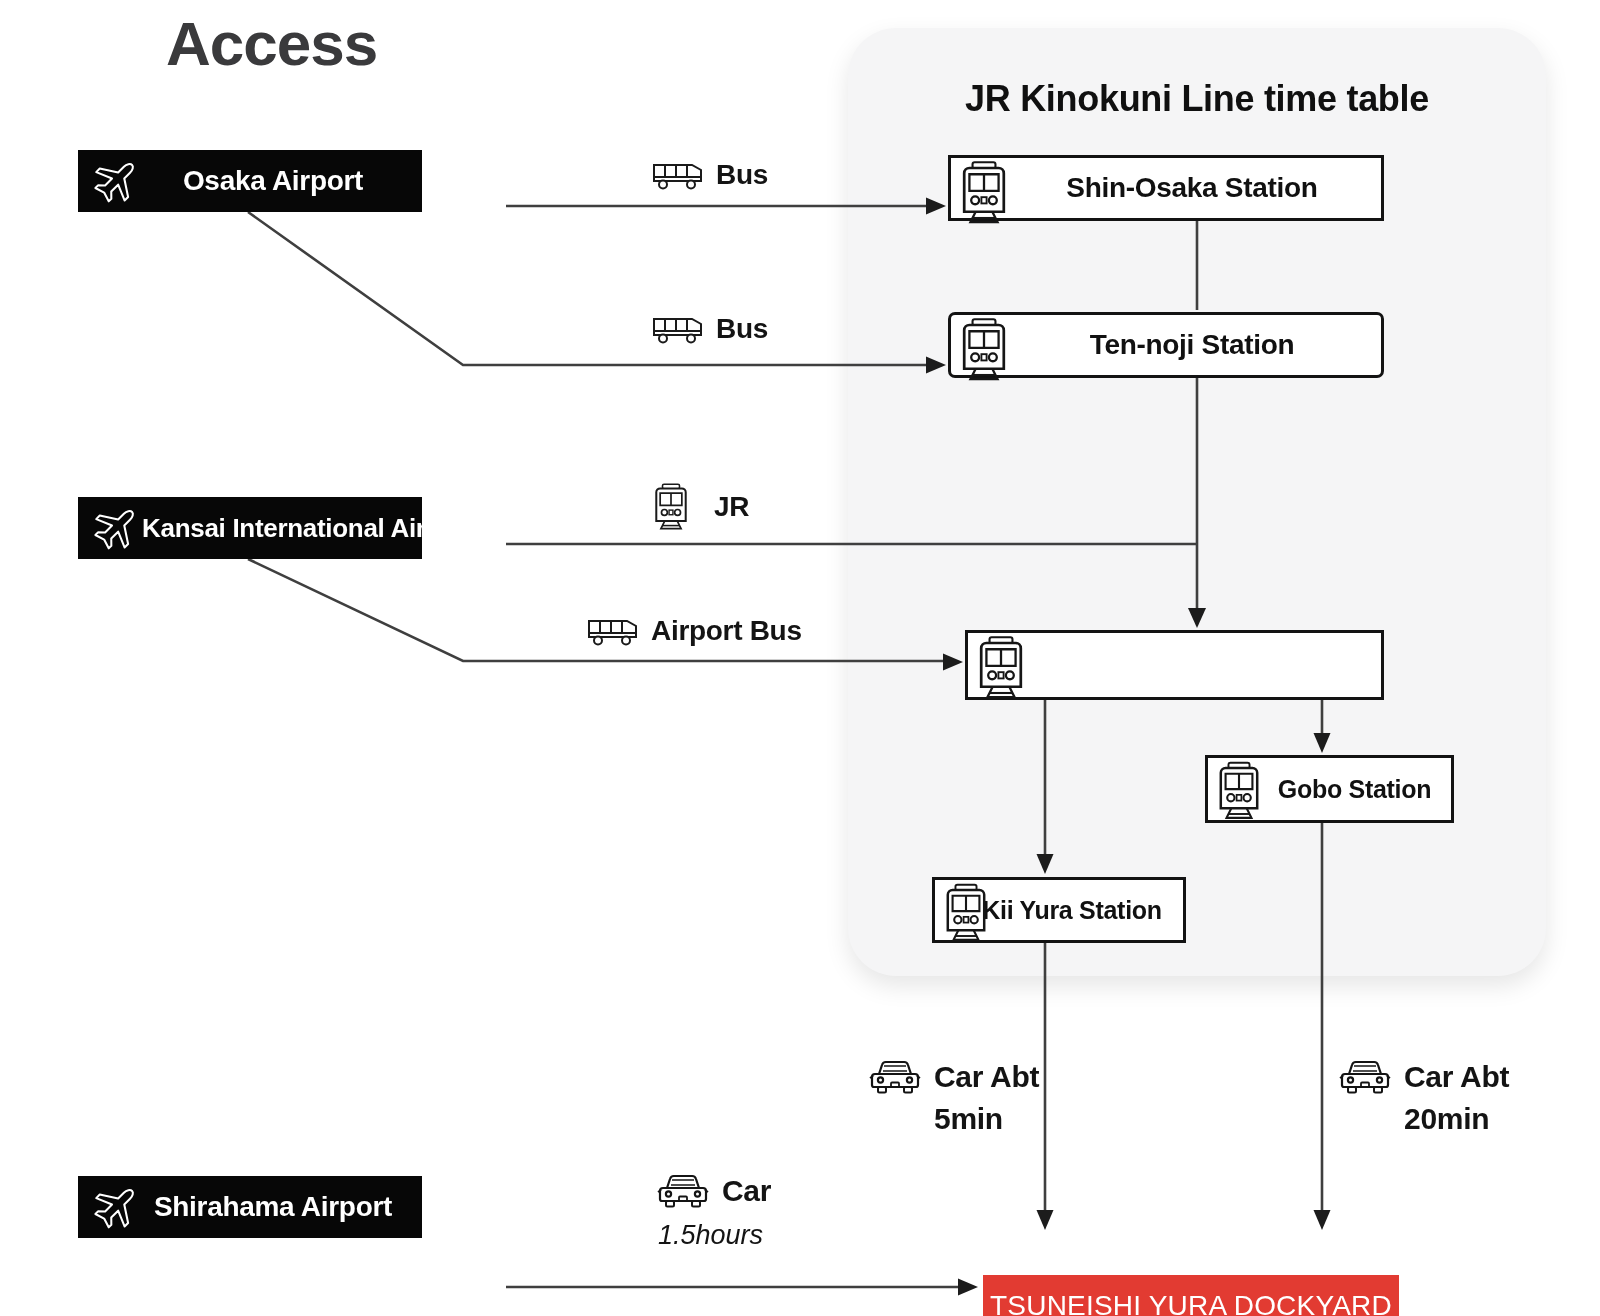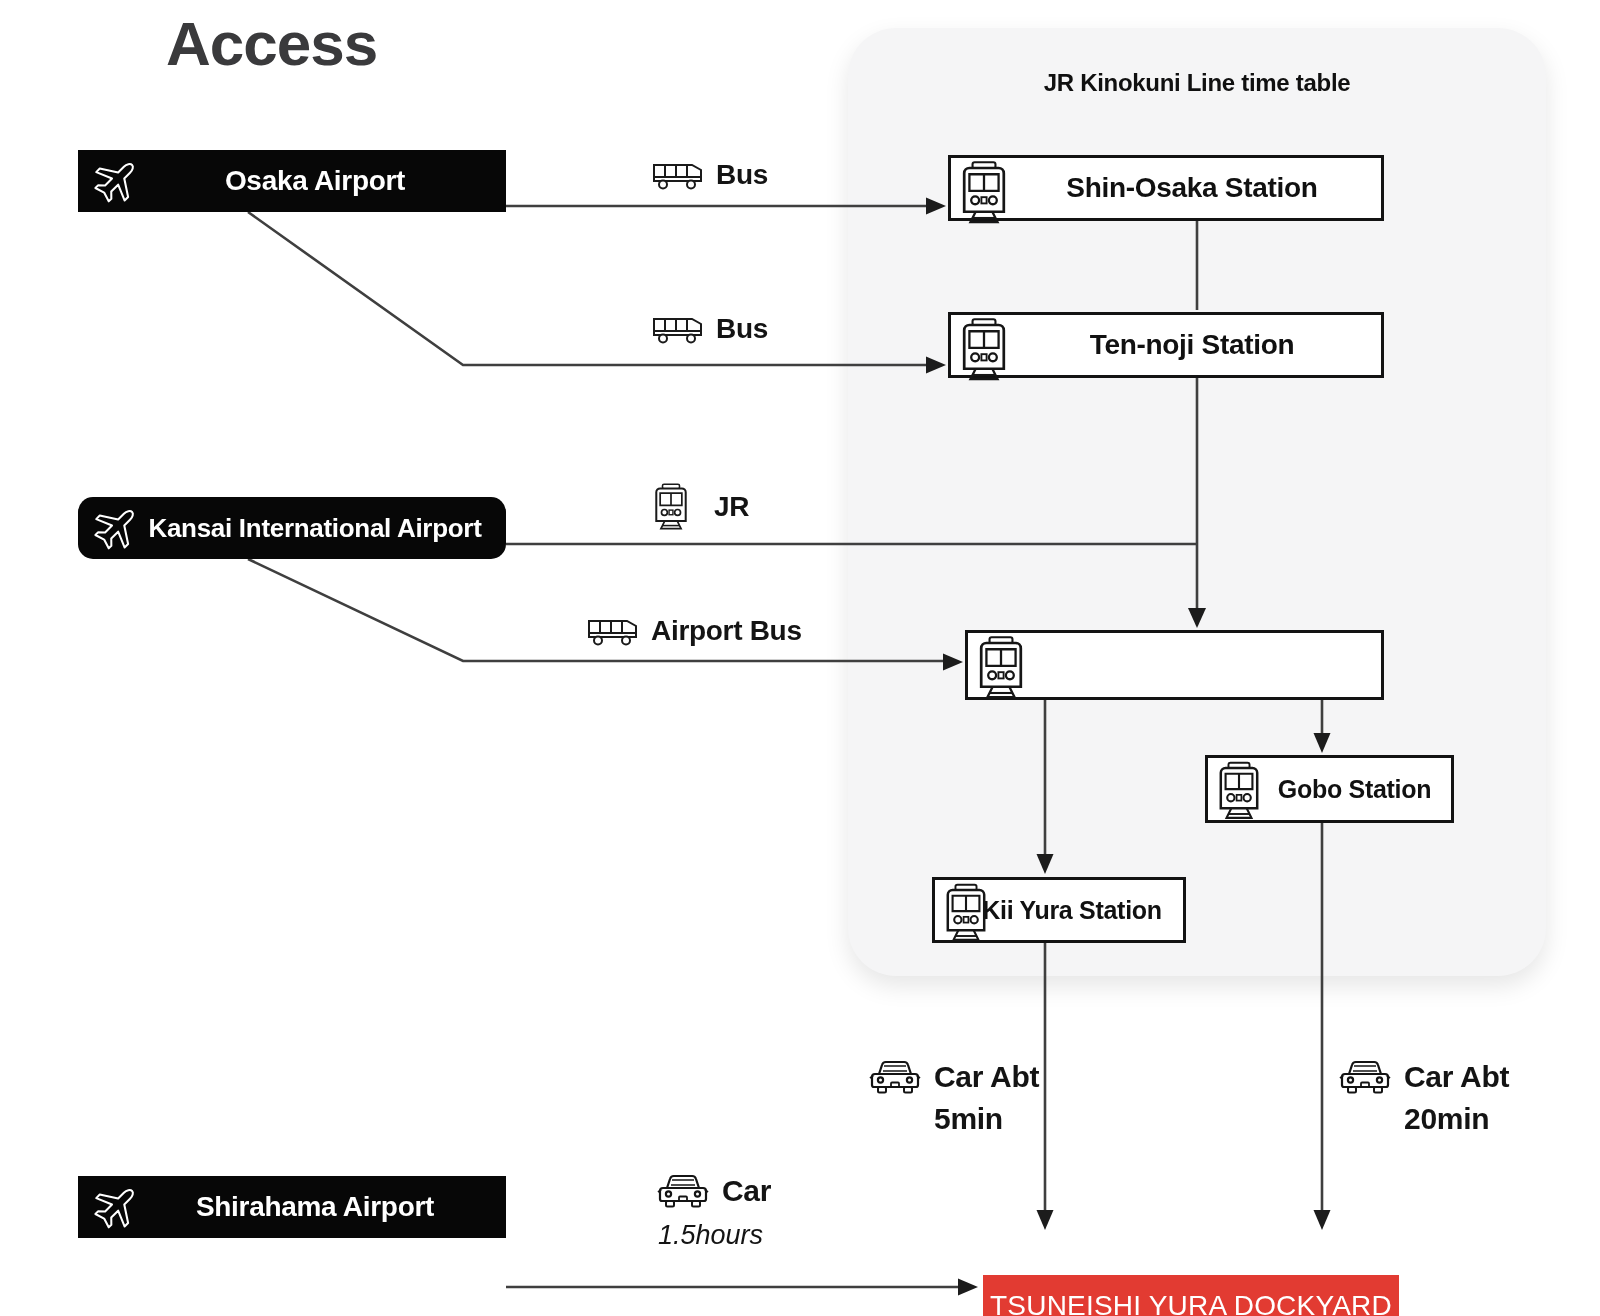--- a/index.html
+++ b/index.html
@@ -16,55 +16,55 @@
     font-size:62px;font-weight:800;color:#3a3a3c;
     letter-spacing:-1px;
   }
   
   .panel{
     position:absolute;left:848px;top:28px;width:698px;height:948px;
     background:#f5f5f6;border-radius:48px;
     box-shadow:0 10px 25px rgba(0,0,0,0.10);
   }
   .panel-title{
-    position:absolute;left:848px;top:69px;width:698px;
-    text-align:center;font-size:24px;font-weight:700;color:#101010;
+    position:absolute;left:848px;top:78px;width:698px;
+    text-align:center;font-size:36px;font-weight:700;color:#101010;
     letter-spacing:-0.3px;
   }
   
   .connectors{position:absolute;left:0;top:0;width:1600px;height:1316px;pointer-events:none;}
   .connectors path{fill:none;stroke:#3f3f3f;stroke-width:2.6px;}
   .connectors polygon{fill:#1c1c1c;stroke:none;}
   
   .airport-box{
-    position:absolute;height:62px;width:428px;left:78px;
+    position:absolute;height:62px;width:344px;left:78px;
     background:#070707;color:#ffffff;
     display:flex;align-items:center;
   }
   .airport-box .plane{width:52px;height:52px;margin-left:12px;color:#ffffff;flex:0 0 auto;}
   .airport-box .a-label{
     flex:1;text-align:center;font-weight:700;font-size:28px;
     letter-spacing:-0.3px;padding-right:18px;white-space:nowrap;
   }
   .airport-osaka{top:150px;}
-  .airport-kansai{top:497px;border-radius:15px;}
+  .airport-kansai{top:497px;}
   .airport-kansai .a-label{font-size:26px;}
   .airport-shirahama{top:1176px;}
   
   .station-box{
     position:absolute;background:#ffffff;border:3px solid #131313;
     display:flex;align-items:center;overflow:visible;
   }
   .station-box .train{position:absolute;left:8px;top:2px;width:50px;height:66px;color:#161616;}
   .station-box .s-label{
     flex:1;text-align:center;font-weight:700;font-size:28px;color:#111111;
     letter-spacing:-0.3px;padding-left:52px;white-space:nowrap;
   }
   .station-shin-osaka{left:948px;top:155px;width:430px;height:60px;justify-content:center;}
-  .station-tennoji{left:948px;top:312px;width:430px;height:60px;}
+  .station-tennoji{left:948px;top:312px;width:430px;height:60px;border-radius:7px;}
   .station-wakayama{left:965px;top:630px;width:413px;height:64px;}
   .station-gobo{left:1205px;top:755px;width:243px;height:62px;}
   .station-gobo .s-label{font-size:25px;padding-left:50px;}
   .station-gobo .train{width:46px;height:62px;}
   .station-kii-yura{left:932px;top:877px;width:248px;height:60px;}
   .station-kii-yura .s-label{font-size:25px;padding-left:26px;}
   .station-kii-yura .train{width:46px;height:62px;}
   
   .dest-box{
     position:absolute;left:983px;top:1275px;width:416px;height:62px;

